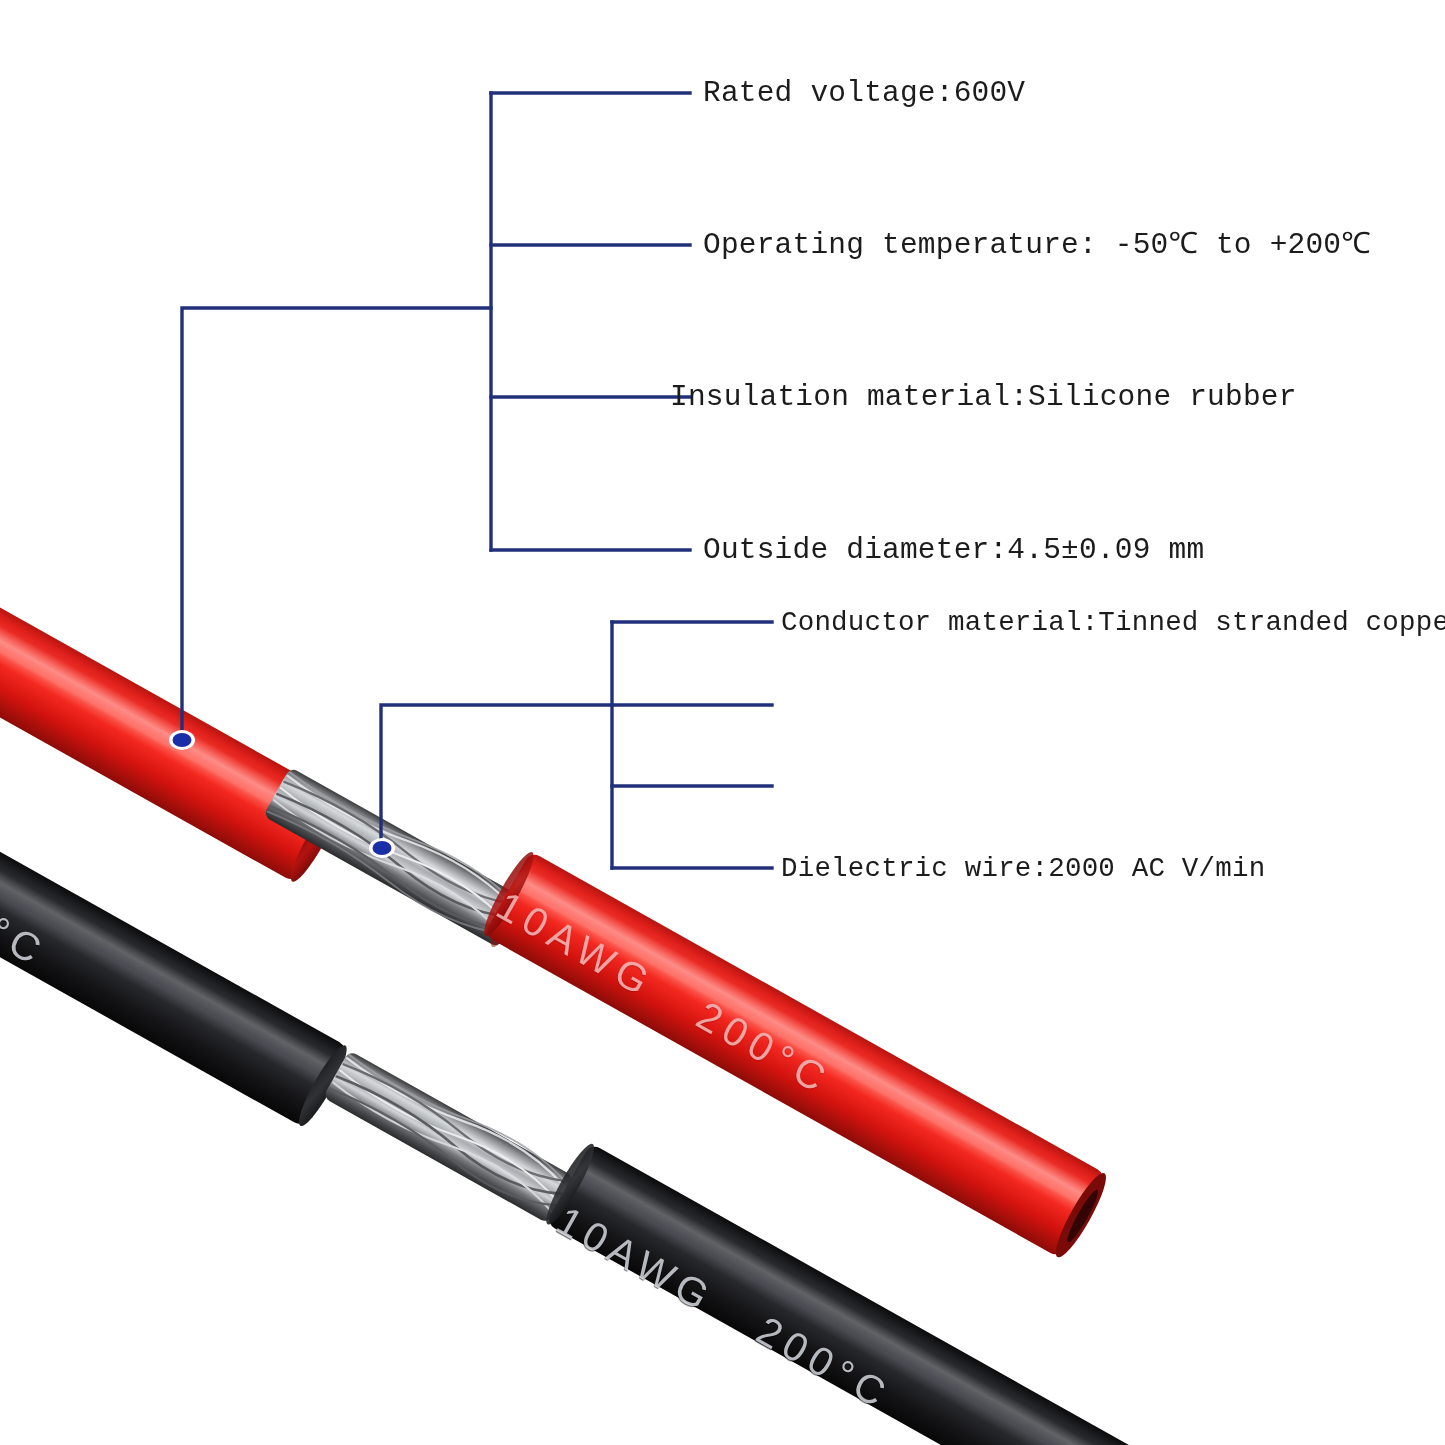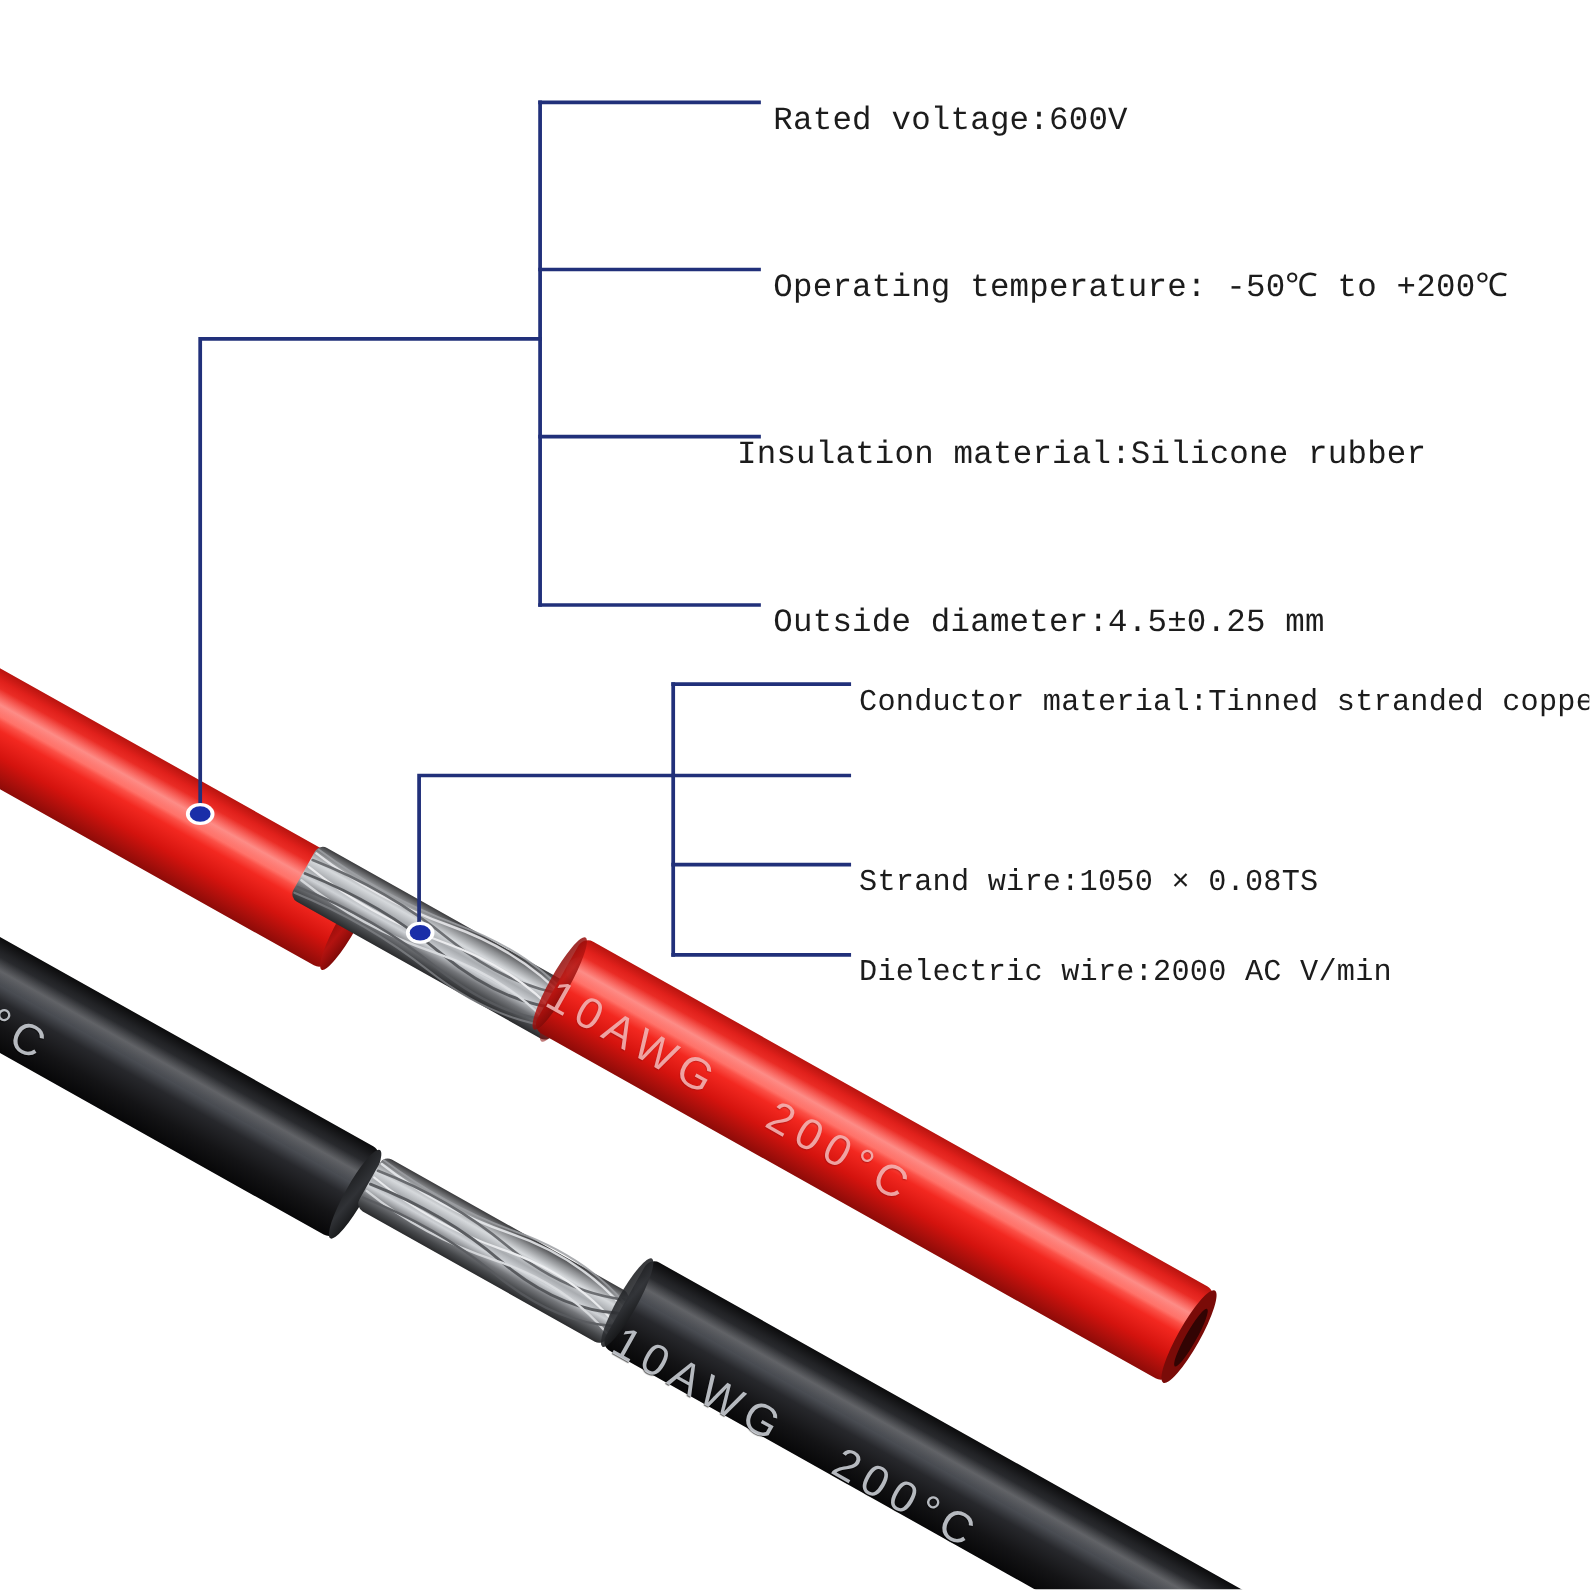--- a/index.html
+++ b/index.html
@@ -21,21 +21,20 @@
     width: 1445px;
     height: 1445px;
   }
   .callout-label {
     position: absolute;
     white-space: nowrap;
     color: #1c1c1c;
     font-family: "Liberation Mono", "DejaVu Sans Mono", monospace;
     letter-spacing: 0.2px;
     line-height: 1;
-    margin-top: 16px;
   }
   .lbl-upper { font-size: 29.5px; }
   .lbl-lower { font-size: 27.5px; }
   .wire-print {
     position: absolute;
     white-space: nowrap;
     font-family: "Liberation Sans", "DejaVu Sans", sans-serif;
     font-weight: 400;
     letter-spacing: 7px;
     pointer-events: none;
@@ -206,26 +205,25 @@
       <ellipse cx="382" cy="848" rx="9.5" ry="7" fill="#1a2ea8"></ellipse>
     </g>
   </svg>
 
   <div class="callout-label lbl-upper" style="left:703px; top:79px;">Rated voltage:600V</div>
 
   <div class="callout-label lbl-upper" style="left:703px; top:231px;">Operating temperature: -50℃ to +200℃</div>
 
   <div class="callout-label lbl-upper" style="left:670px; top:383px;">Insulation material:Silicone rubber</div>
 
-  <div class="callout-label lbl-upper" style="left:703px; top:536px;">Outside diameter:4.5±0.25 mm</div>
+  <div class="callout-label lbl-upper" style="left:703px; top:536px;">Outside diameter:4.5±0.09 mm</div>
 
   <div class="callout-label lbl-lower" style="left:781px; top:609px;">Conductor material:Tinned stranded copper</div>
 
 
-  <div class="callout-label lbl-lower" style="left:781px; top:773px;">Strand wire:1050 × 0.08TS</div>
 
   <div class="callout-label lbl-lower" style="left:781px; top:855px;">Dielectric wire:2000 AC V/min</div>
 
   <div class="wire-print print-red" style="left:500px; top:880px; font-size:40px; transform:rotate(29.3deg); transform-origin:0 50%;">10AWG</div>
 
   <div class="wire-print print-red" style="left:700px; top:990px; font-size:40px; transform:rotate(29.3deg); transform-origin:0 50%;">200°C</div>
 
   <div class="wire-print print-black" style="left:560px; top:1195px; font-size:40px; transform:rotate(29.3deg); transform-origin:0 50%;">10AWG</div>
 
   <div class="wire-print print-black" style="left:760px; top:1305px; font-size:40px; transform:rotate(29.3deg); transform-origin:0 50%;">200°C</div>

